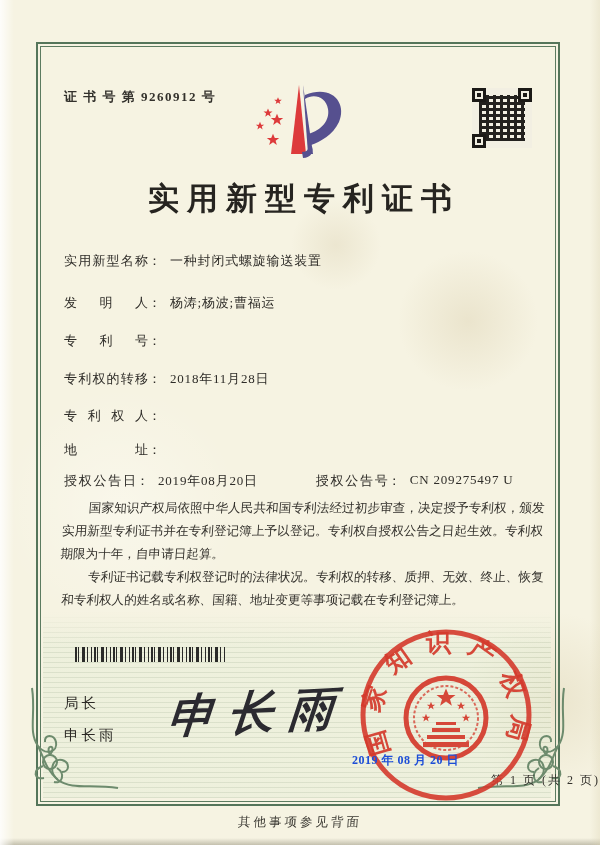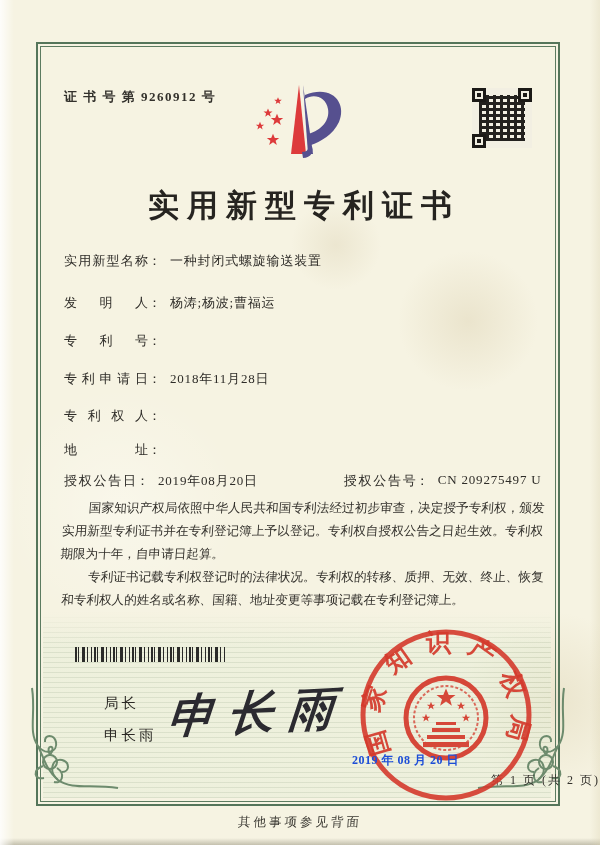--- a/index.html
+++ b/index.html
@@ -45,42 +45,42 @@
     background-image:
       repeating-linear-gradient(0deg,#23211e 0 3px,transparent 3px 6px),
       repeating-linear-gradient(90deg,#23211e 0 3px,transparent 3px 7px);
     background-size:46px 46px;background-position:7px 7px;background-repeat:no-repeat;
   }
   .finder{position:absolute;width:14px;height:14px;border:3px solid #1c1a17;background:#f2efe2;box-sizing:border-box;}
   .finder::after{content:"";position:absolute;left:2px;top:2px;width:4px;height:4px;background:#1c1a17;}
   .finder.tl{left:0;top:0;} .finder.tr{right:0;top:0;} .finder.bl{left:0;bottom:0;}
   .title{
     position:absolute;left:0;right:0;top:178px;text-align:center;z-index:3;
-    font-size:31px;font-weight:700;letter-spacing:8px;text-indent:8px;color:#262420;margin-top:7px;
+    font-size:31px;font-weight:700;letter-spacing:8px;text-indent:8px;color:#262420;
   }
   .frow{position:absolute;left:64px;z-index:3;font-size:13px;display:flex;align-items:flex-end;white-space:nowrap;}
   .flabel{display:inline-block;width:84px;text-align:justify;text-align-last:justify;}
   .fvalue{margin-left:9px;letter-spacing:.8px;}
-  .grant-group2{margin-left:86px;display:flex;}
+  .grant-group2{margin-left:58px;display:flex;}
   .grant-group2 .flabel{width:72px;}
   .paras{
     position:absolute;left:62px;top:497px;width:481px;z-index:3;
     font-size:12.6px;line-height:23px;text-align:justify;color:#33312c;
   }
   .paras p{margin:0;text-indent:2em;transform:skewX(-4deg);}
   .barcode{
     position:absolute;left:75px;top:647px;width:150px;height:15px;z-index:3;
     background:repeating-linear-gradient(90deg,
       #2b2b29 0 2px,transparent 2px 3px,
       #2b2b29 3px 4px,transparent 4px 7px,
       #2b2b29 7px 10px,transparent 10px 12px,
       #2b2b29 12px 13px,transparent 13px 16px,
       #2b2b29 16px 17px,transparent 17px 19px);
   }
-  .officer{position:absolute;left:64px;top:694px;z-index:4;font-size:14.5px;letter-spacing:3px;color:#2c2a26;margin-left:40px;}
+  .officer{position:absolute;left:64px;top:694px;z-index:4;font-size:14.5px;letter-spacing:3px;color:#2c2a26;}
   .officer .name{margin-top:13px;}
   .signature{
     position:absolute;left:168px;top:682px;z-index:4;
     font-size:46px;font-weight:700;font-style:italic;letter-spacing:14px;
     color:#2b2a30;transform:rotate(-3deg) skewX(-8deg);
   }
   .seal{position:absolute;left:357px;top:626px;z-index:5;}
   .seal-date{
     position:absolute;left:352px;top:752px;z-index:6;
     font-size:12px;letter-spacing:.5px;color:#1d4ed8;font-weight:600;
@@ -132,21 +132,21 @@
 <div class="frow" style="top:294px">
   <span class="flabel">发明人</span>
     <span>：</span>
   <span class="fvalue">杨涛;杨波;曹福运</span>
 </div>
 <div class="frow" style="top:332px">
   <span class="flabel">专利号</span>
     <span>：</span>
 </div>
 <div class="frow" style="top:370px">
-  <span class="flabel">专利申请日</span>
+  <span class="flabel">专利权的转移</span>
     <span>：</span>
   <span class="fvalue">2018年11月28日</span>
 </div>
 <div class="frow" style="top:407px">
   <span class="flabel">专利权人</span>
     <span>：</span>
 </div>
 <div class="frow" style="top:441px">
   <span class="flabel">地址</span>
     <span>：</span>

